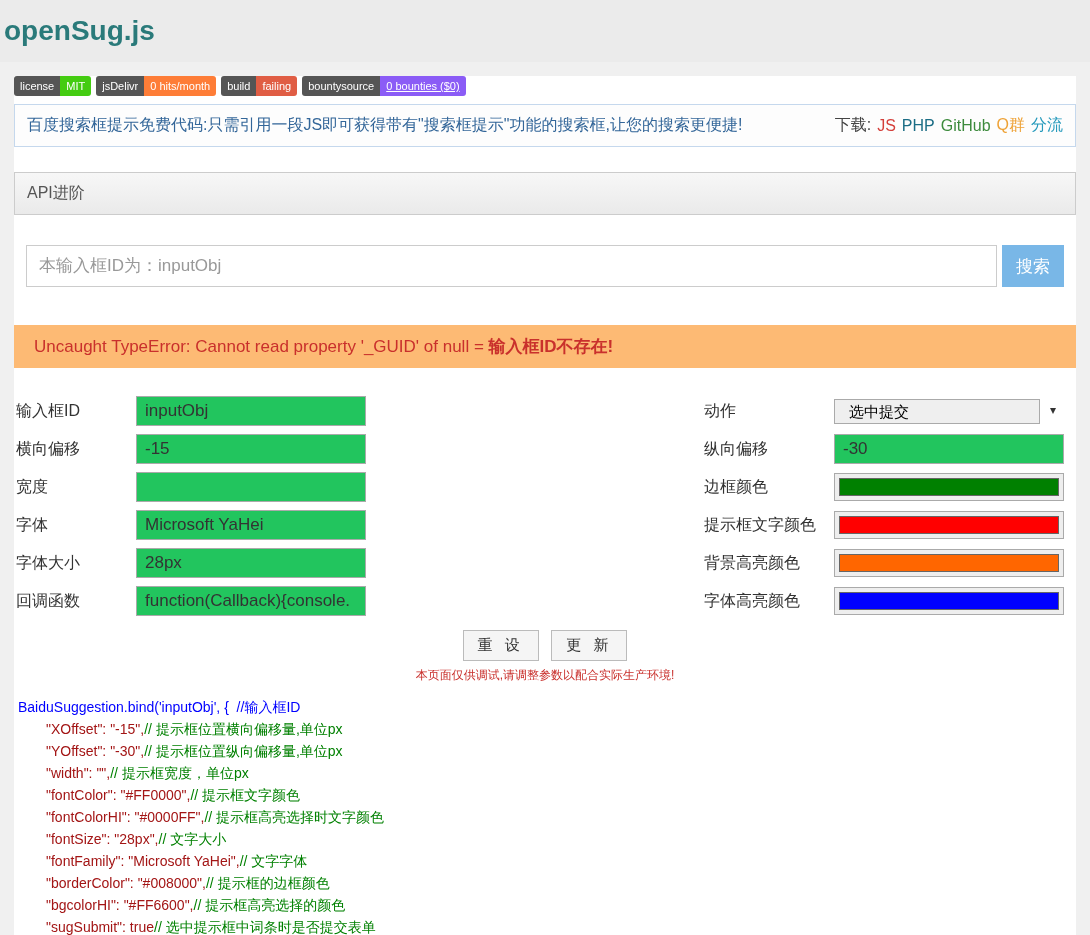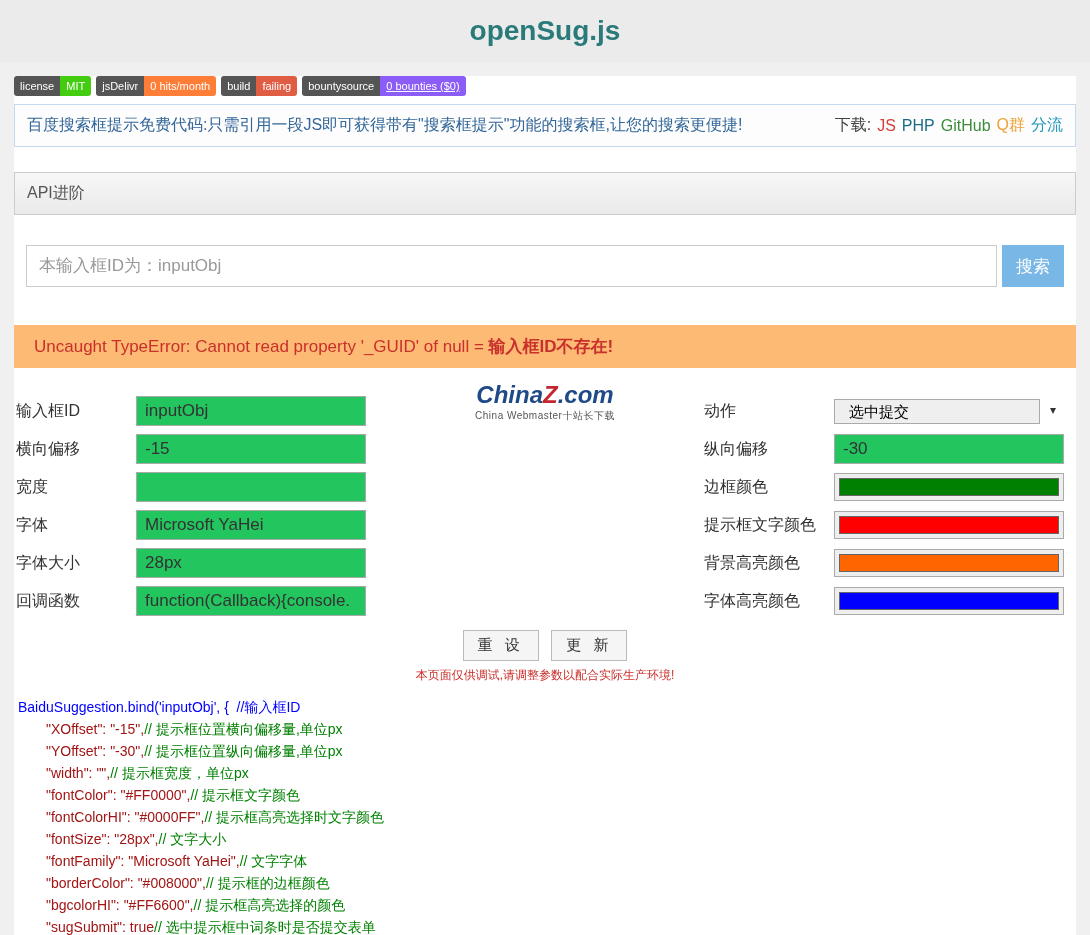--- a/index.html
+++ b/index.html
@@ -6,22 +6,22 @@
       margin: 0;
       padding: 0;
       box-sizing: border-box;
       font-family: "Microsoft YaHei", Arial, sans-serif;
     }
     body {
       background: #f0f0f0;
       width: 1090px;
     }
     .header-title {
-      text-align: center;
-      padding: 15px 16px;
+      text-align: left;
+      padding: 15px 4px;
       background: #ebebeb;
     }
     .header-title h1 {
       font-size: 28px;
       font-weight: bold;
       color: #2a7a7a;
     }
     .content {
       margin: 14px;
       background: #fff;
@@ -280,24 +280,20 @@
     <input type="text" placeholder="本输入框ID为：inputObj" style="">
     <button>搜索</button>
   </div>
 
   <div class="error-box">
     <span>Uncaught TypeError: Cannot read property '_GUID' of null = </span><span class="bold">输入框ID不存在!</span>
   </div>
 
   <div class="form-grid watermark">
 
-    <div class="watermark-stamp">
-      <div class="brand"><span>China</span><span class="z">Z</span><span>.com</span></div>
-      <div class="sub">China Webmaster十站长下载</div>
-    </div>
 
     <label>输入框ID</label>
     <input type="text" value="inputObj" style="">
     <div class="spacer"></div>
     <label>动作</label>
     <div class="select-wrap">
       <select>
         <option>选中提交</option>
       </select>
     </div>

